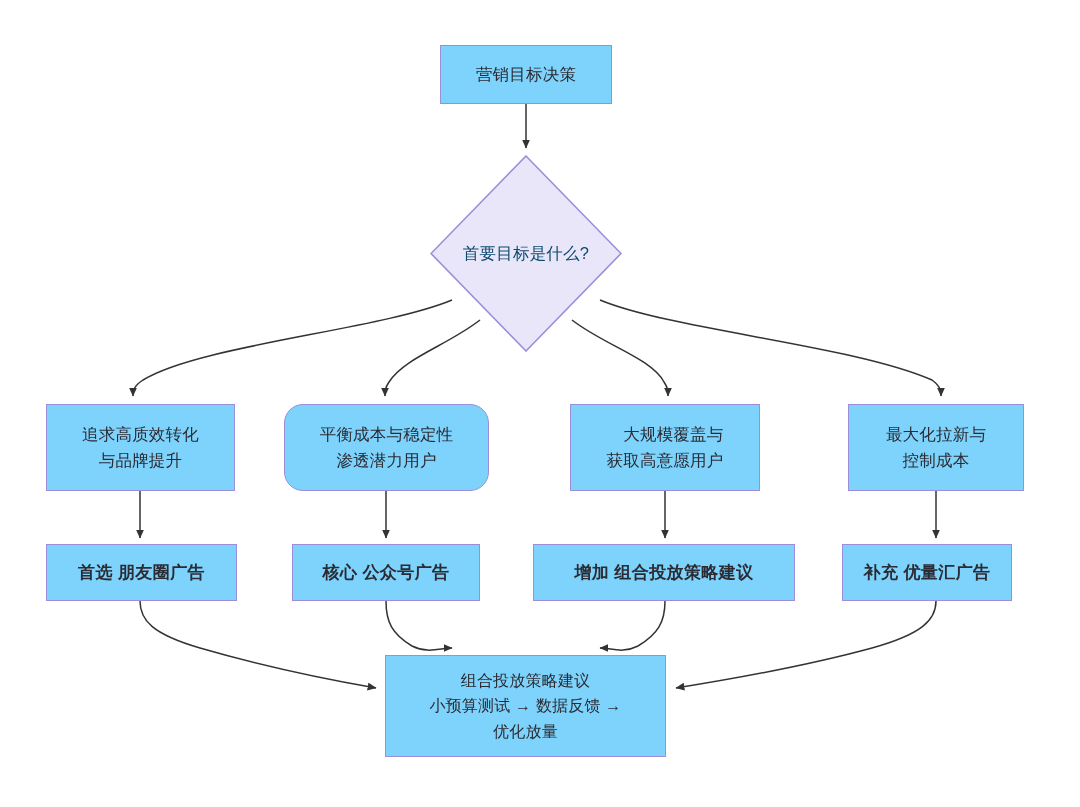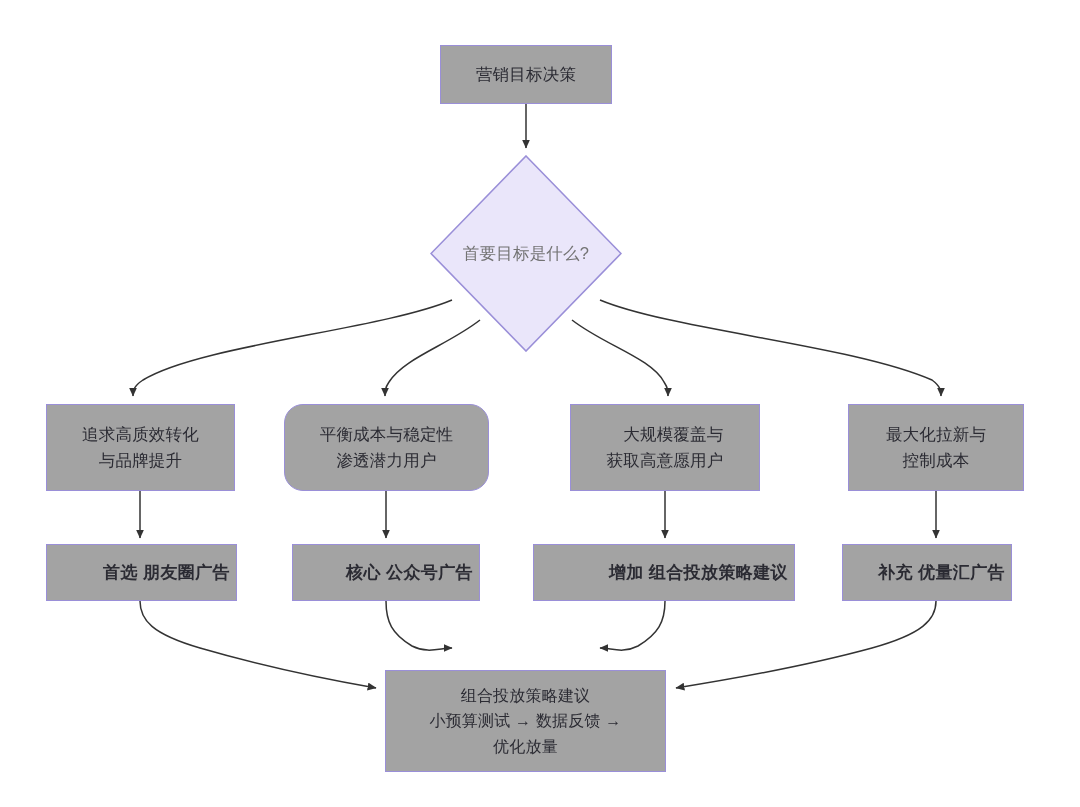--- a/index.html
+++ b/index.html
@@ -24,38 +24,37 @@
     position: absolute;
     left: 0;
     top: 0;
     width: 1080px;
     height: 807px;
     pointer-events: none;
   }
   .node {
     position: absolute;
     box-sizing: border-box;
-    background: #a3a3a3;
+    background: #7dd3fc;
     border: 1.4px solid #9a8fd8;
     display: flex;
     align-items: center;
     justify-content: center;
     text-align: center;
     color: #2b2b33;
     font-size: 16.5px;
     line-height: 1.52;
     letter-spacing: 0.2px;
     white-space: pre-line;
     padding: 2px 6px;
   }
   .node.bold {
     font-weight: bold;
     font-size: 17px;
     letter-spacing: 0.4px;
-    justify-content: flex-end;
   }
   .node.terminal {
     font-size: 16px;
     line-height: 1.6;
   }
   
   .decision-wrap {
     position: absolute;
     display: flex;
     align-items: center;
@@ -64,21 +63,21 @@
   .decision-shape {
     position: absolute;
     left: 0;
     top: 0;
     width: 100%;
     height: 100%;
   }
   .decision-label {
     position: relative;
     z-index: 2;
-    color: #737373;
+    color: #0c4a6e;
     font-size: 16.5px;
     text-align: center;
     letter-spacing: 0.2px;
     white-space: nowrap;
   }
 </style>
 </head>
 <body>
 
 <div id="flow-root">
@@ -154,19 +153,19 @@
   </div>
 
   <div class="node bold" style="left:533px; top:544px; width:262px; height:57px;">
     <span>增加 组合投放策略建议</span>
   </div>
 
   <div class="node bold" style="left:842px; top:544px; width:170px; height:57px;">
     <span>补充 优量汇广告</span>
   </div>
 
-  <div class="node terminal" style="left:385px; top:655px; width:281px; height:102px;margin-top:15px;">
+  <div class="node terminal" style="left:385px; top:655px; width:281px; height:102px;">
     <span>组合投放策略建议
 小预算测试 → 数据反馈 →
 优化放量</span>
   </div>
 
 </div>
 
 </body></html>

